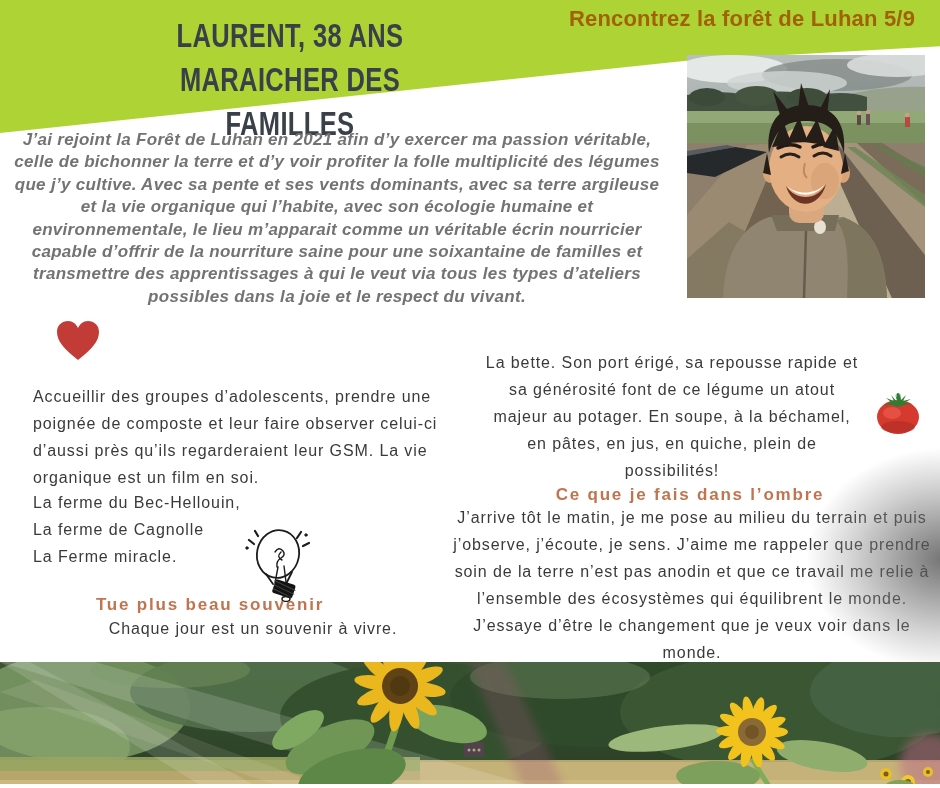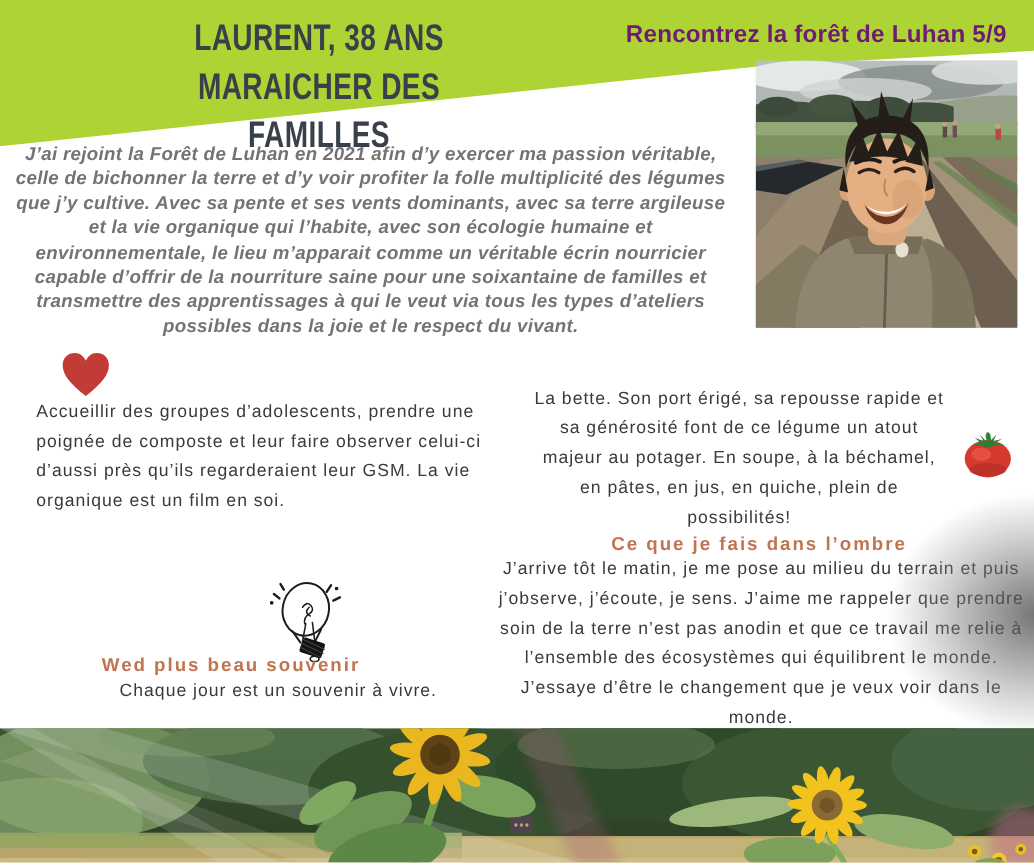--- a/index.html
+++ b/index.html
@@ -4,21 +4,21 @@
 <style>
   html,body{margin:0;padding:0;background:#fff;}
   .page{position:relative;width:940px;height:784px;background:#fff;overflow:hidden;
         font-family:"Liberation Sans",sans-serif;}
   .abs{position:absolute;}
 
   
   .banner{left:0;top:0;width:940px;height:140px;background:#aed335;
           clip-path:polygon(0 0,100% 0,100% 33%,73.5% 43%,0 95%);}
   .issue-title{left:548px;top:6px;width:388px;text-align:center;
-               font-size:22px;font-weight:bold;color:#701a75;letter-spacing:.2px;margin-top:12px;}
+               font-size:22px;font-weight:bold;color:#a16207;letter-spacing:.2px;}
   .name-title{left:95px;top:13px;width:390px;text-align:center;color:#39404a;
               font-weight:bold;font-size:29px;line-height:38px;letter-spacing:.4px;
               transform:scale(.88,1.16);transform-origin:50% 0;}
 
   
   .h-orange{color:#c0744f;font-weight:bold;font-size:17px;letter-spacing:1.8px;text-align:center;}
   .body-txt{color:#3a3a3a;font-size:16px;letter-spacing:.9px;line-height:27px;}
   .center{text-align:center;}
   .intro{left:6px;top:129px;width:662px;text-align:center;color:#737373;
          font-style:italic;font-weight:bold;font-size:17px;line-height:22.4px;letter-spacing:.3px;}
@@ -122,42 +122,47 @@
   </div>
 
   <div class="abs intro">J’ai rejoint la Forêt de Luhan en 2021 afin d’y exercer ma passion véritable, celle de bichonner la terre et d’y voir profiter la folle multiplicité des légumes que j’y cultive. Avec sa pente et ses vents dominants, avec sa terre argileuse et la vie organique qui l’habite, avec son écologie humaine et environnementale, le lieu m’apparait comme un véritable écrin nourricier capable d’offrir de la nourriture saine pour une soixantaine de familles et transmettre des apprentissages à qui le veut via tous les types d’ateliers possibles dans la joie et le respect du vivant.</div>
 
   <div class="abs" style="left:56px;top:320px;">
     <svg width="44" height="41" viewBox="0 0 44 41">
       <path d="M22 40 C8 29 1 21 1 12 C1 5 6 1 12 1 C17 1 20 4 22 8 C24 4 27 1 32 1 C38 1 43 5 43 12 C43 21 36 29 22 40 Z" fill="#c33b36"></path>
     </svg>
   </div>
 
-  <div class="abs body-txt" style="left:33px;top:361px;width:446px;">Accueillir des groupes d’adolescents, prendre une poignée de composte et leur faire observer celui-ci d’aussi près qu’ils regarderaient leur GSM. La vie organique est un film en soi.</div>
-
+  <div class="abs body-txt" style="left:33px;top:383px;width:446px;">Accueillir des groupes d’adolescents, prendre une poignée de composte et leur faire observer celui-ci d’aussi près qu’ils regarderaient leur GSM. La vie organique est un film en soi.</div>
+
+  <div class="abs body-txt" style="left:33px;top:489px;width:300px;">
+    <div>La ferme du Bec-Hellouin,</div>
+    <div>La ferme de Cagnolle</div>
+    <div>La Ferme miracle.</div>
+  </div>
 
   <div class="abs" style="left:240px;top:522px;">
     <svg width="74" height="80" viewBox="0 0 74 80">
       <g stroke="#1c1c1c" fill="none" stroke-linecap="round">
         <ellipse cx="38" cy="32" rx="21" ry="24" stroke-width="1.8" transform="rotate(12 38 32)"></ellipse>
         <path d="M26,52 L33,62 M52,50 L46,62" stroke-width="1.8"></path>
         <path d="M35,30 q4,-6 8,-1 q3,4 -2,7 q-5,3 -4,9 M41,30 q-5,5 1,8 M38,45 l-3,16 M44,44 l2,16" stroke-width="1.4"></path>
         <path d="M14,22 l-5,-4 M18,14 l-3,-5 M57,16 l4,-6 M63,24 l6,-3" stroke-width="2.2"></path>
         <circle cx="7" cy="26" r="1.2" fill="#1c1c1c"></circle>
         <circle cx="66" cy="13" r="1.2" fill="#1c1c1c"></circle>
       </g>
       <g transform="rotate(18 44 68)">
         <rect x="33" y="60" width="21" height="14" rx="2" fill="#131313"></rect>
         <path d="M32,62 l23,3 M32,66 l23,3 M33,70 l21,3" stroke="#444" stroke-width="1"></path>
       </g>
       <ellipse cx="46" cy="77" rx="4" ry="2.5" fill="none" stroke="#1c1c1c" stroke-width="1.5"></ellipse>
     </svg>
   </div>
 
-  <div class="abs h-orange" style="left:0px;top:595px;width:420px;">Wed plus beau souvenir</div>
+  <div class="abs h-orange" style="left:0px;top:595px;width:420px;">Tue plus beau souvenir</div>
   <div class="abs body-txt center" style="left:4px;top:615px;width:420px;margin-left:39px;">Chaque jour est un souvenir à vivre.</div>
 
   <div class="abs body-txt center" style="left:485px;top:349px;width:374px;">La bette. Son port érigé, sa repousse rapide et sa générosité font de ce légume un atout majeur au potager. En soupe, à la béchamel, en pâtes, en jus, en quiche, plein de possibilités!</div>
 
   <div class="abs" style="left:875px;top:391px;">
     <svg width="46" height="44" viewBox="0 0 46 44">
       <ellipse cx="23" cy="26" rx="21" ry="17" fill="#d63a2f"></ellipse>
       <ellipse cx="17" cy="22" rx="9" ry="6" fill="#e8564a" opacity=".8"></ellipse>
       <ellipse cx="23" cy="36" rx="17" ry="6" fill="#a92a22" opacity=".55"></ellipse>
       <path d="M23,12 L20,3 L23,9 L25,2 L26,9 L31,4 L28,10 L36,8 L29,12 L38,13 L29,14 L23,16 L17,14 L9,14 L16,11 L11,7 L19,10 L16,4 Z" fill="#2e7d32"></path>

